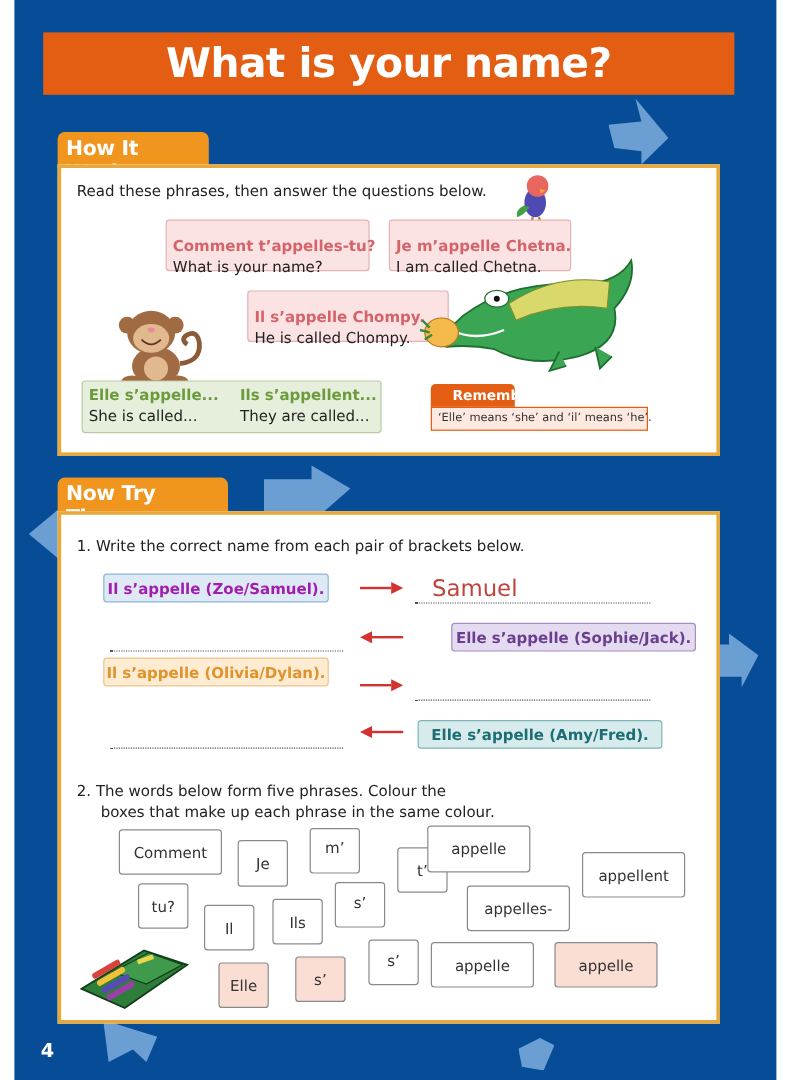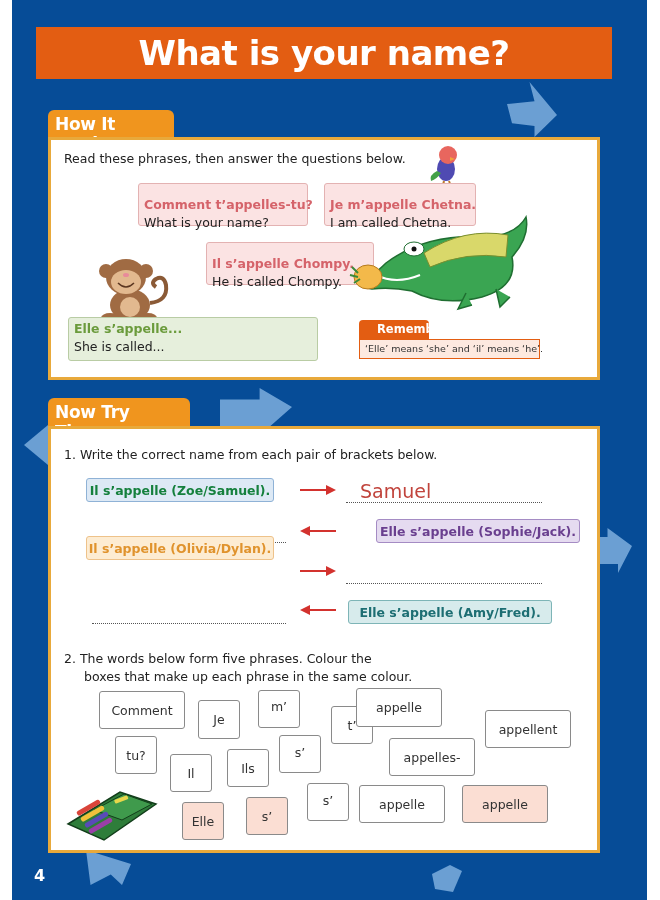--- a/index.html
+++ b/index.html
@@ -23,21 +23,21 @@
 
   .green-box { position: absolute; left: 68px; top: 317px; width: 250px; height: 44px; background: #e6efdc; border: 1px solid #b9cca4; border-radius: 3px; }
   .green-col { position: absolute; top: 2px; }
   .green-fr { font-weight: bold; font-size: 12.5px; color: #6b9b3c; line-height: 18px; white-space: nowrap; }
   .green-en { font-size: 12.5px; color: #222; line-height: 18px; white-space: nowrap; }
 
   .remember-tab { position: absolute; left: 359px; top: 320px; width: 70px; height: 20px; background: #e35d12; border-radius: 4px 4px 0 0; color: #fff; font-weight: bold; font-size: 11.5px; padding: 2px 18px; }
   .remember-box { position: absolute; left: 359px; top: 339px; width: 181px; height: 20px; background: #fde9e0; border: 1px solid #e35d12; font-size: 9.5px; color: #333; padding: 3px 5px; white-space: nowrap; }
 
   .sentence-box { position: absolute; height: 24px; border-radius: 3px; font-weight: bold; font-size: 12.5px; display: flex; align-items: center; justify-content: center; white-space: nowrap; }
-  .sb-blue { background: #dde9f5; border: 1px solid #8fb2d6; color: #15803d; }
+  .sb-blue { background: #dde9f5; border: 1px solid #8fb2d6; color: #a21caf; }
   .sb-purple { background: #e5dbf0; border: 1px solid #a58cc4; color: #6a3f8f; }
   .sb-orange { background: #fdecd2; border: 1px solid #eec28a; color: #e0932d; }
   .sb-teal { background: #d7ebec; border: 1px solid #7eb5b7; color: #1d6e73; }
 
   .arrow-line { position: absolute; height: 2px; background: #d3322e; }
   .arrow-head-r { position: absolute; width: 0; height: 0; border-top: 5px solid transparent; border-bottom: 5px solid transparent; border-left: 10px solid #d3322e; }
   .arrow-head-l { position: absolute; width: 0; height: 0; border-top: 5px solid transparent; border-bottom: 5px solid transparent; border-right: 10px solid #d3322e; }
 
   .dotted-line { position: absolute; height: 0; border-bottom: 1.5px dotted #555; }
   .answer-text { position: absolute; font-size: 19px; color: #c1443c; font-family: "DejaVu Sans", sans-serif; }
@@ -114,20 +114,24 @@
   <ellipse cx="22" cy="62" rx="14" ry="12" fill="#f3b94a" stroke="#b67a1c"></ellipse>
   <path d="M6 52 l6 6 M4 60 l8 2 M8 68 l6 -4" stroke="#3a8a3a" stroke-width="2"></path>
   <path d="M120 78 l-8 16 l14 -4 M150 74 l4 18 l10 -10" fill="#3aa552" stroke="#1f6e31" stroke-width="1.5"></path>
 </svg>
 
 <div class="green-box">
   <div class="green-col" style="left:5px;">
     <div class="green-fr">Elle s’appelle...</div>
     <div class="green-en">She is called...</div>
   </div>
+  <div class="green-col" style="left:131px;">
+    <div class="green-fr">Ils s’appellent...</div>
+    <div class="green-en">They are called...</div>
+  </div>
 </div>
 
 <div class="remember-tab">Remember!</div>
 <div class="remember-box">‘Elle’ means ‘she’ and ‘il’ means ‘he’.</div>
 
 <div class="section-tab" style="left:48px; top:398px; width:142px;">Now Try These</div>
 <div class="panel" style="left:48px; top:426px; width:552px; height:427px;"></div>
 
 <div class="instr" style="left:64px; top:447px;">1.  Write the correct name from each pair of brackets below.</div>
 
@@ -135,21 +139,21 @@
 <div class="arrow-line" style="left:300px; top:489px; width:26px;"></div>
 <div class="arrow-head-r" style="left:326px; top:485px;"></div>
 <div class="answer-text" style="left:360px; top:480px;">Samuel</div>
 <div class="dotted-line" style="left:346px; top:502px; width:196px;"></div>
 
 <div class="dotted-line" style="left:92px; top:542px; width:194px;"></div>
 <div class="arrow-head-l" style="left:300px; top:526px;"></div>
 <div class="arrow-line" style="left:310px; top:530px; width:26px;"></div>
 <div class="sentence-box sb-purple" style="left:348px; top:519px; width:204px;margin-left:28px;">Elle s’appelle (Sophie/Jack).</div>
 
-<div class="sentence-box sb-orange" style="left:86px; top:536px; width:188px;">Il s’appelle (Olivia/Dylan).</div>
+<div class="sentence-box sb-orange" style="left:86px; top:548px; width:188px;">Il s’appelle (Olivia/Dylan).</div>
 <div class="arrow-line" style="left:300px; top:570px; width:26px;"></div>
 <div class="arrow-head-r" style="left:326px; top:566px;"></div>
 <div class="dotted-line" style="left:346px; top:583px; width:196px;"></div>
 
 <div class="dotted-line" style="left:92px; top:623px; width:194px;"></div>
 <div class="arrow-head-l" style="left:300px; top:605px;"></div>
 <div class="arrow-line" style="left:310px; top:609px; width:26px;"></div>
 <div class="sentence-box sb-teal" style="left:348px; top:600px; width:204px;">Elle s’appelle (Amy/Fred).</div>
 
 <div class="instr" style="left:64px; top:651px;">2.  The words below form five phrases.  Colour the</div>

